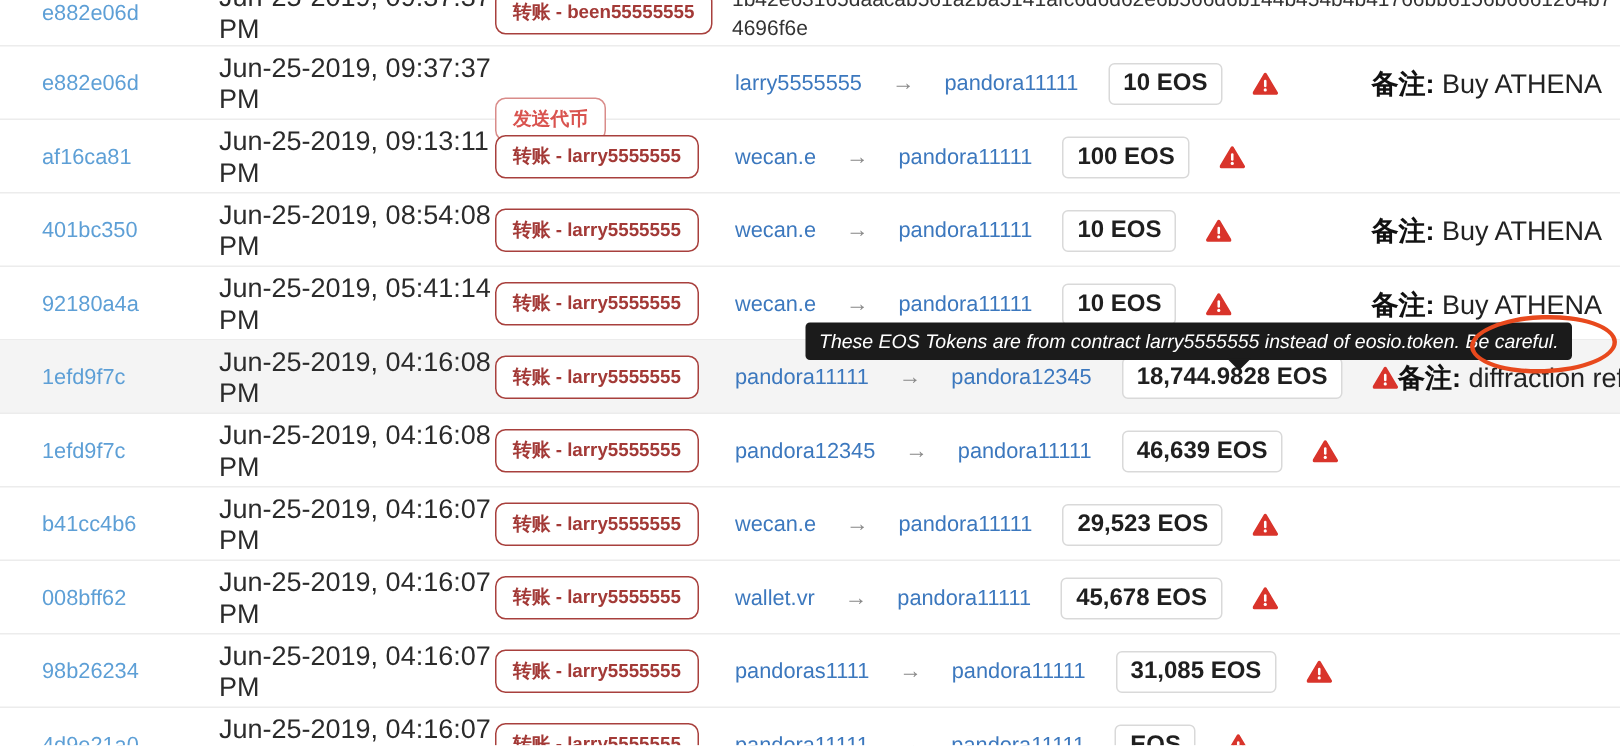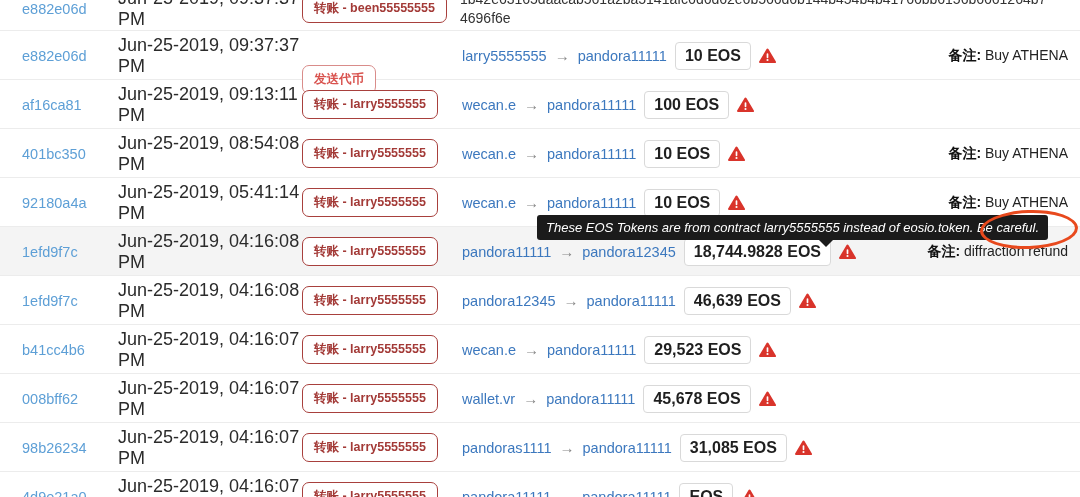--- a/index.html
+++ b/index.html
@@ -6,38 +6,38 @@
   #screen{
     position:relative;width:1080px;height:497px;overflow:hidden;background:#fff;
     font-family:"Liberation Sans","DejaVu Sans",sans-serif;color:#2d2d2d;
   }
   .row{height:49px;border-bottom:1px solid #ececec;box-sizing:border-box;position:relative;}
   .row-inner{height:49px;display:flex;align-items:center;}
   .row.hover{background:#f4f4f4;}
   .row.partial-top{height:31px;overflow:hidden;}
   .row.partial-top .row-inner{margin-top:-16px;}
   .row.partial-bottom{height:25px;overflow:hidden;border-bottom:none;}
-  .col-tx{width:96px;padding-left:22px;box-sizing:border-box;flex:0 0 auto;}
+  .col-tx{width:96px;box-sizing:border-box;flex:0 0 auto;margin-left:28px;}
   .col-tx a{color:#5d9fd6;text-decoration:none;font-size:14.5px;cursor:pointer;}
   .col-time{width:206px;padding-left:22px;box-sizing:border-box;flex:0 0 auto;font-size:18px;color:#2b2b2b;}
   .col-action{width:158px;flex:0 0 auto;}
   .badge{
     display:inline-block;border:1px solid #a8403d;color:#a33a37;font-weight:bold;
     font-size:12.5px;padding:5px 11px;border-radius:7px;background:#fff;white-space:nowrap;cursor:default;
   }
   .badge.send{border-color:#d98c8a;color:#d9534f;margin-top:48px;}
-  .col-flow{display:flex;align-items:center;flex:0 0 auto;gap:8px;padding-left:2px;}
+  .col-flow{display:flex;align-items:center;flex:0 0 auto;gap:20px;padding-left:2px;}
   .acct{color:#3c78be;text-decoration:none;font-size:14.5px;cursor:pointer;white-space:nowrap;}
   .arrow{color:#888;font-size:15px;}
   .eos-badge{
     display:inline-block;border:1px solid #d9d9d9;border-radius:4px;background:#fff;
     color:#1f1f1f;font-weight:bold;font-size:16px;padding:4px 9px;white-space:nowrap;
   }
   .warn{display:inline-flex;align-items:center;cursor:pointer;}
-  .col-memo{margin-left:auto;padding-right:12px;white-space:nowrap;font-size:14px;color:#222;}
+  .col-memo{margin-left:auto;padding-right:12px;white-space:nowrap;font-size:18px;color:#222;}
   .col-memo b{color:#111;}
   .hash-block{width:615px;font-size:14px;color:#333;line-height:19px;}
   .hash-block div{white-space:nowrap;overflow:hidden;}
   
   .tooltip{
     position:absolute;left:537px;top:215px;height:25px;line-height:25px;z-index:5;
     background:#1b1b1b;color:#fff;font-size:13px;padding:0 9px;border-radius:3px;white-space:nowrap;font-style:italic;
   }
   .tt-arrow{
     position:absolute;bottom:-7px;left:281px;width:0;height:0;

